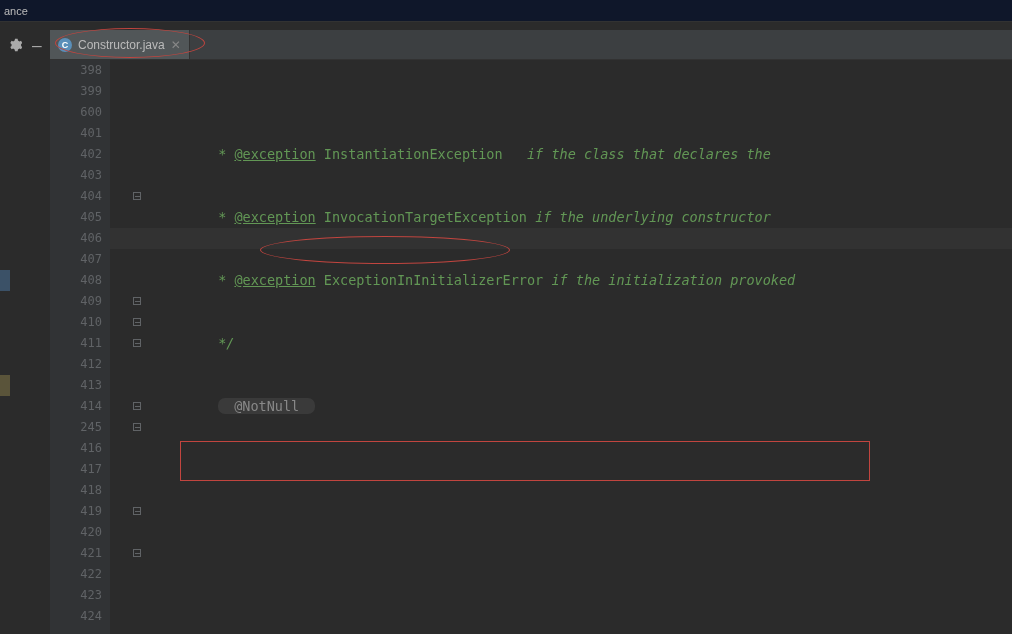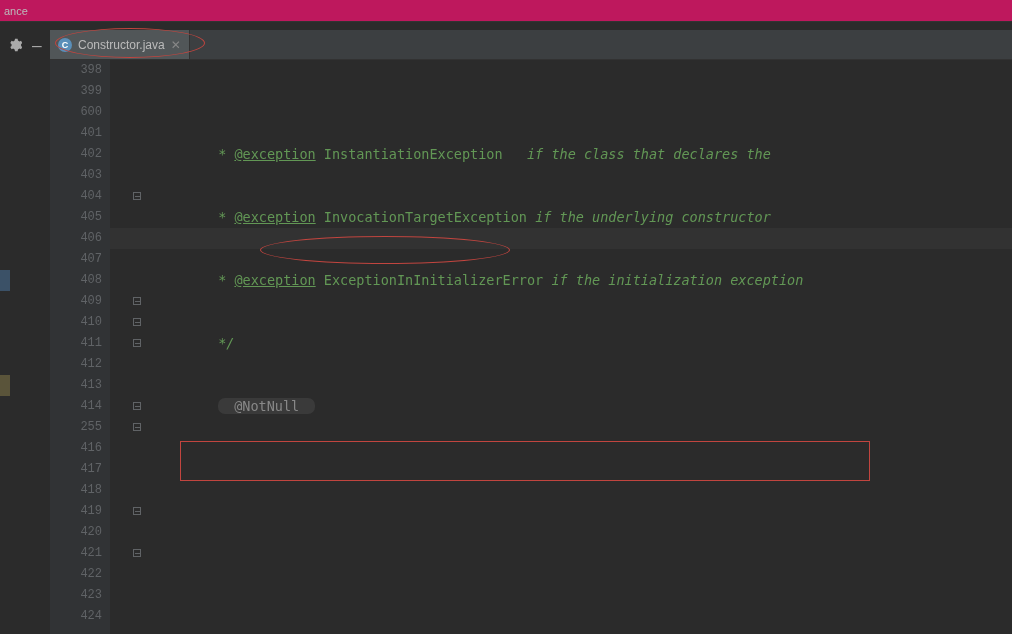--- a/index.html
+++ b/index.html
@@ -8,21 +8,21 @@
     font-family: 'Consolas', 'Monaco', monospace;
     font-size: 13px;
     color: #a9b7c6;
     overflow: hidden;
     width: 1012px;
     height: 634px;
     position: relative;
   }
   .titlebar {
     height: 22px;
-    background: #be185d;
+    background: #0f172a;
     border-bottom: 1px solid #323232;
     color: #bbbbbb;
     font-size: 11px;
     padding-left: 4px;
     line-height: 22px;
     font-family: sans-serif;
   }
   .toolbar {
     position: absolute;
     left: 0;
@@ -99,21 +99,21 @@
     text-align: right;
     padding-right: 8px;
     color: #606366;
     background: #313335;
     font-size: 12px;
     line-height: 21px;
     padding-top: 0;
     user-select: none;
     position: relative;
   }
-  .gutter .ln { height: 21px; position: relative; font-family: Liberation Mono, monospace; }
+  .gutter .ln { height: 21px; position: relative; }
   .gutter-ann {
     position: absolute;
     width: 20px;
     left: 110px;
     top: 0;
     color: #606366;
     font-size: 12px;
     line-height: 21px;
     text-align: center;
   }
@@ -231,21 +231,21 @@
     <div class="ln">405</div>
     <div class="ln">406</div>
     <div class="ln">407</div>
     <div class="ln">408</div>
     <div class="ln">409</div>
     <div class="ln">410</div>
     <div class="ln">411</div>
     <div class="ln">412</div>
     <div class="ln">413</div>
     <div class="ln">414</div>
-    <div class="ln">255</div>
+    <div class="ln">245</div>
     <div class="ln">416</div>
     <div class="ln">417</div>
     <div class="ln">418</div>
     <div class="ln">419</div>
     <div class="ln">420</div>
     <div class="ln">421</div>
     <div class="ln">422</div>
     <div class="ln">423</div>
     <div class="ln">424</div>
   </div>
@@ -308,21 +308,21 @@
     <div class="f"></div>
       <div class="f"></div>
       <div class="f"></div>
   </div>
 
   <div class="code">
     <div class="hl-line" style="top:168px;"></div>
 
     <div class="line"><span class="doc"> * </span><span class="doc-tag">@exception</span><span class="doc-link"> InstantiationException</span><span class="doc">   if the class that declares the</span></div>
     <div class="line"><span class="doc"> * </span><span class="doc-tag">@exception</span><span class="doc-link"> InvocationTargetException</span><span class="doc"> if the underlying constructor</span></div>
-    <div class="line"><span class="doc"> * </span><span class="doc-tag">@exception</span><span class="doc-link"> ExceptionInInitializerError</span><span class="doc"> if the initialization exception</span></div>
+    <div class="line"><span class="doc"> * </span><span class="doc-tag">@exception</span><span class="doc-link"> ExceptionInInitializerError</span><span class="doc"> if the initialization provoked</span></div>
     <div class="line"><span class="doc"> */</span></div>
     <div class="line"> <span class="fold-bg">@NotNull</span></div>
     
     
     
     
     
     
     
     

